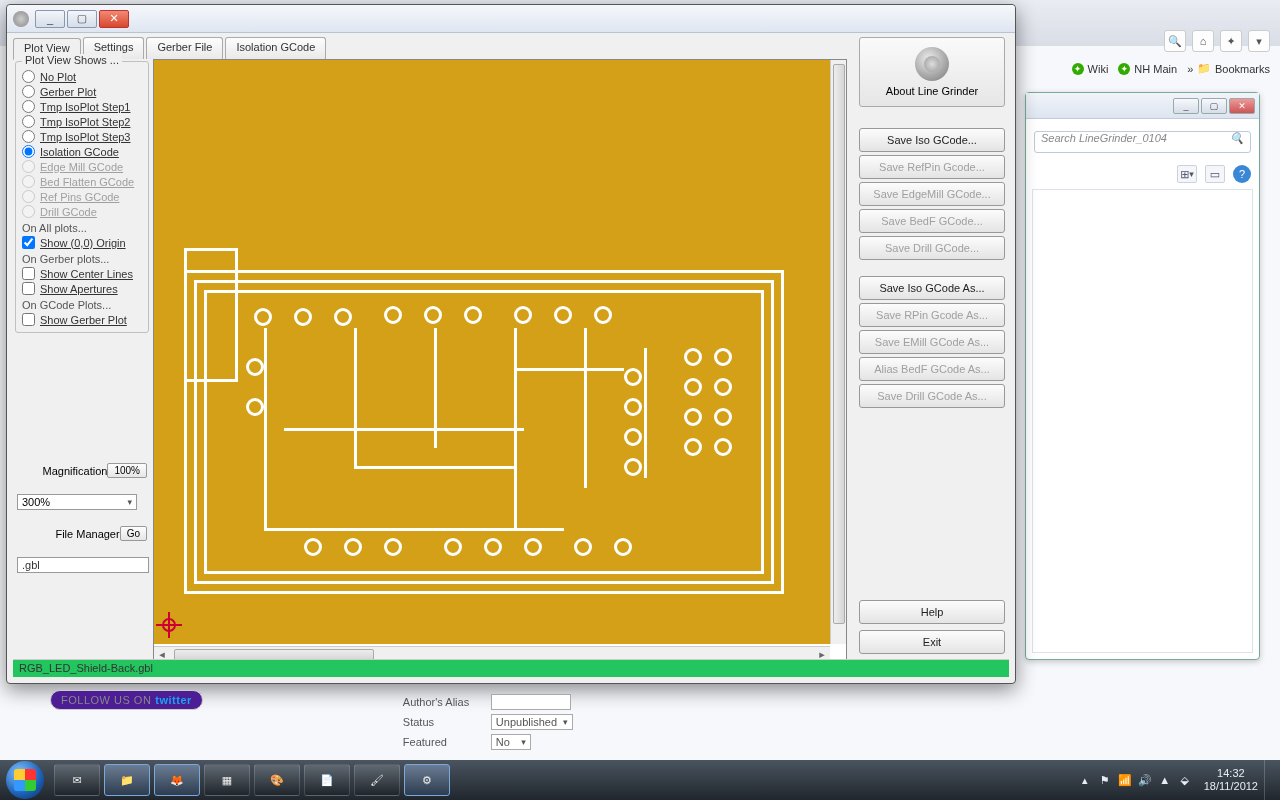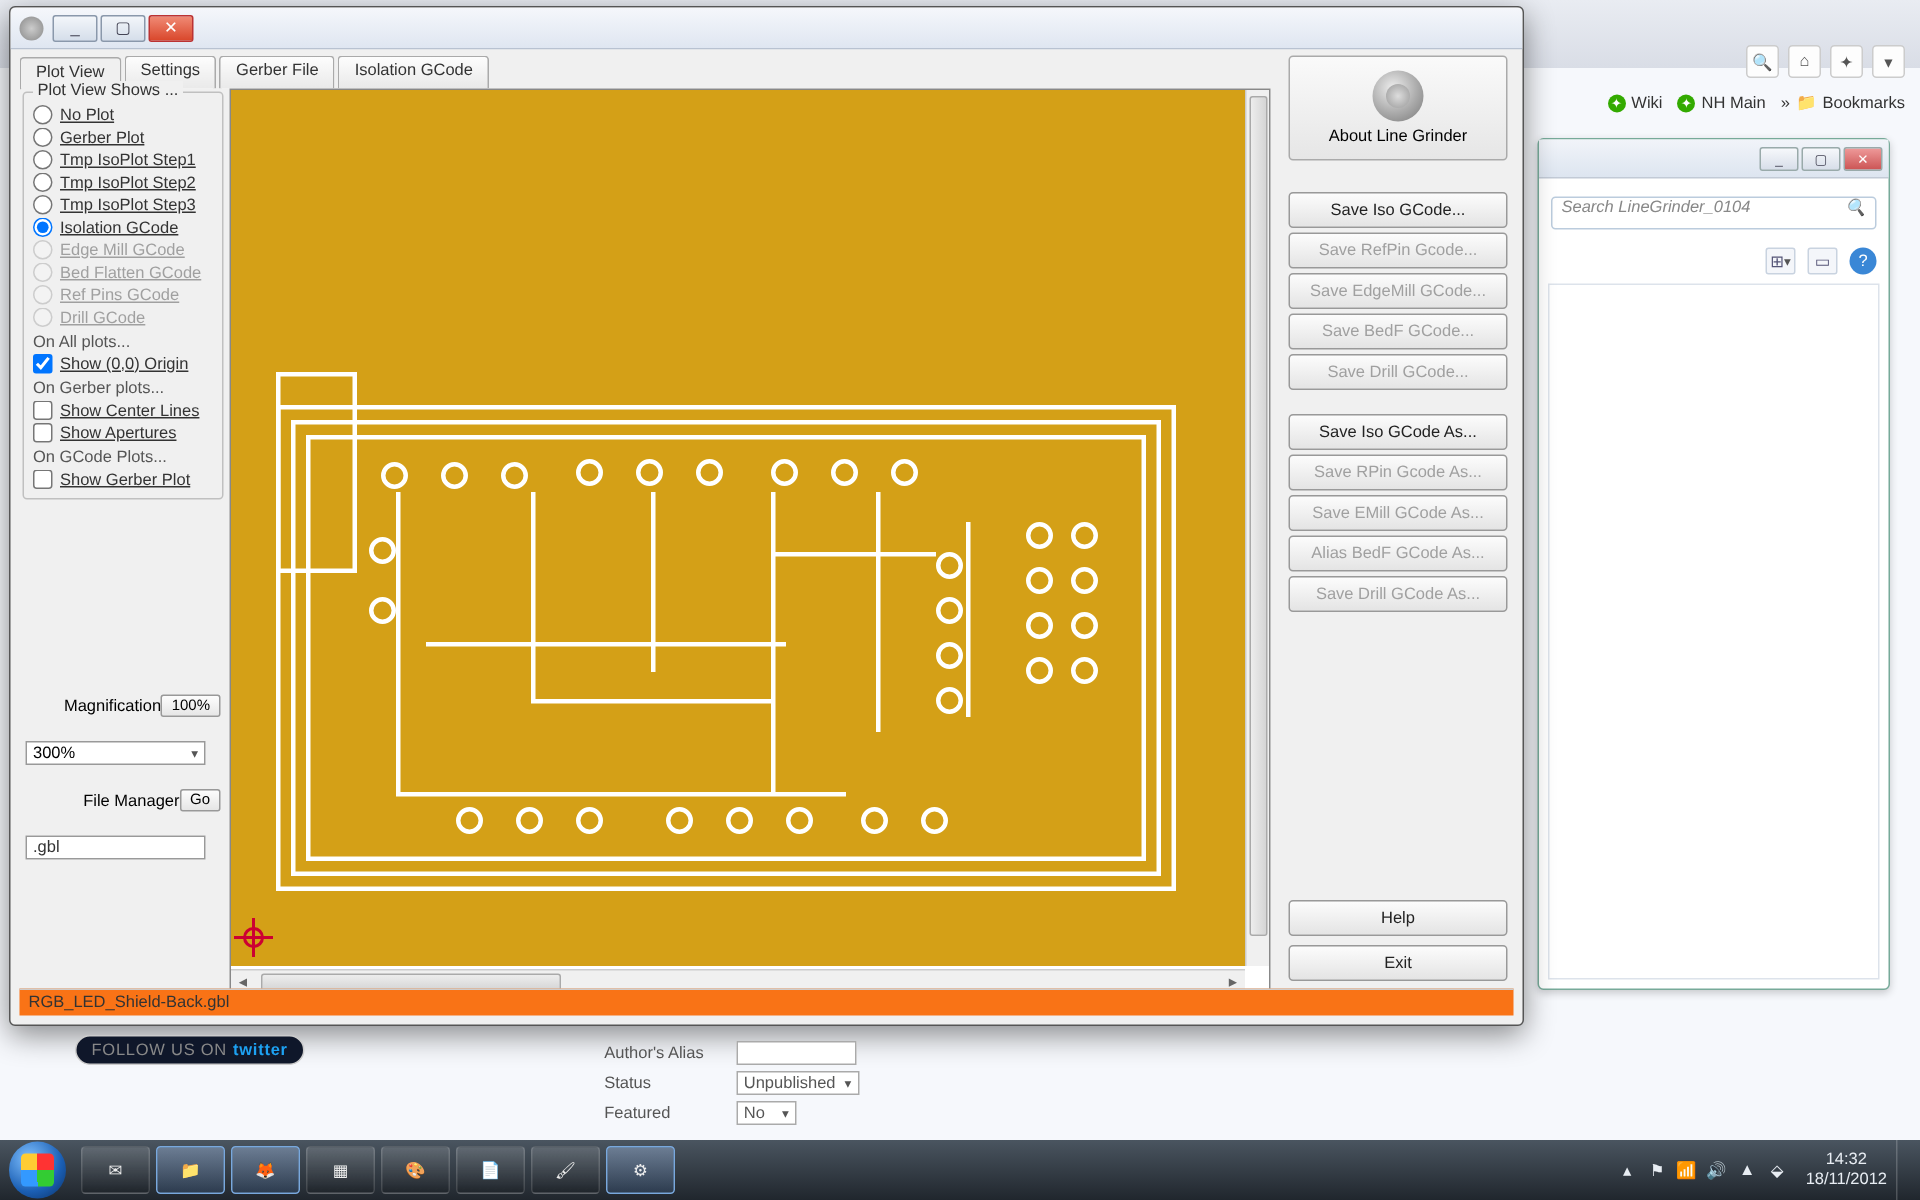--- a/index.html
+++ b/index.html
@@ -46,21 +46,21 @@
 .group-box { border: 1px solid #c0c0c0; border-radius: 3px; margin: 2px 2px 4px 2px; padding: 6px 4px 4px 6px; position: relative; }
 .group-title { position: absolute; top: -8px; left: 6px; background: #f0f0f0; padding: 0 3px; color: #333; }
 .radio-row, .check-row { display: flex; align-items: center; gap: 5px; margin: 2px 0; color: #333; text-decoration: underline; }
 .radio-row.disabled, .check-row.disabled { color: #a0a0a0; }
 .radio-row input, .check-row input { margin: 0; }
 .sub-label { color: #555; margin: 4px 0 2px 0; }
 
 .mag-row { display: flex; align-items: center; justify-content: flex-end; margin: 16px 4px; }
 .mag-btn { border: 1px solid #999; background: linear-gradient(#fdfdfd,#e6e6e6); padding: 1px 6px; border-radius: 2px; font-size: 10px; }
 .mag-select { width: 120px; border: 1px solid #999; background: #fff; padding: 1px 4px; display: flex; justify-content: space-between; align-items: center; margin: 2px 4px; }
-.fm-input { width: 120px; border: 1px solid #999; background: #fff; padding: 1px 4px; margin: 2px 4px; color: #333; }
+.fm-input { width: 132px; border: 1px solid #999; background: #fff; padding: 1px 4px; margin: 2px 4px; color: #333; }
 
 
 .plot-wrap { position: absolute; left: 140px; top: 22px; width: 694px; height: 604px; border: 1px solid #888; background: #fff; }
 .plot-canvas { position: absolute; left: 0; top: 0; width: 676px; height: 584px; background: #D4A017; overflow: hidden; }
 .plot-vscroll { position: absolute; right: 0; top: 0; width: 16px; height: 584px; background: #f0f0f0; border-left: 1px solid #ccc; }
 .plot-hscroll { position: absolute; left: 0; bottom: 0; right: 16px; height: 16px; background: #f0f0f0; border-top: 1px solid #ccc; display: flex; align-items: center; }
 .scroll-arrow { width: 16px; height: 16px; display: flex; align-items: center; justify-content: center; color: #666; }
 .scroll-thumb-h { width: 200px; height: 12px; background: linear-gradient(#ededed,#d5d5d5); border: 1px solid #aaa; border-radius: 2px; margin-left: 4px; }
 .scroll-thumb-v { width: 12px; height: 560px; background: linear-gradient(90deg,#ededed,#d5d5d5); border: 1px solid #aaa; border-radius: 2px; margin: 4px auto; }
 
@@ -81,25 +81,25 @@
 
 .right-panel { position: absolute; right: 0; top: 0; bottom: 20px; width: 154px; display: flex; flex-direction: column; align-items: center; }
 .about-box { width: 146px; height: 70px; border: 1px solid #aaa; border-radius: 3px; background: linear-gradient(#fafafa,#e6e6e6); display: flex; flex-direction: column; align-items: center; justify-content: center; gap: 4px; margin-bottom: 8px; }
 .gear-icon { width: 34px; height: 34px; background: radial-gradient(circle at 40% 35%, #eee, #aaa 55%, #777); border-radius: 50%; position: relative; }
 .gear-icon::before { content:""; position:absolute; inset: 9px; background: radial-gradient(#ddd,#999); border-radius:50%; }
 .rp-btn { width: 146px; height: 24px; border: 1px solid #999; background: linear-gradient(#fcfcfc,#e4e4e4); border-radius: 3px; margin: 3px 0; color: #222; display: flex; align-items: center; justify-content: center; }
 .rp-btn.disabled { color: #a0a0a0; }
 .rp-gap { height: 10px; }
 .rp-spacer { flex: 1; }
 
-.status-bar { position: absolute; left: 0; right: 0; bottom: 0; height: 18px; padding: 2px 6px; color: #333; border-top: 1px solid #ccc; background: #f97316; }
+.status-bar { position: absolute; left: 0; right: 0; bottom: 0; height: 18px; padding: 2px 6px; color: #333; border-top: 1px solid #ccc; background: #22c55e; }
 
 
 .page-behind { position: absolute; left: 50px; top: 690px; width: 700px; }
-.follow-btn { display: inline-flex; align-items: center; gap: 4px; border: 1px solid #ccc; border-radius: 12px; padding: 3px 10px; background: #0f172a; color: #888; font-size: 10px; letter-spacing: 0.5px; justify-content: flex-end; }
+.follow-btn { display: inline-flex; align-items: center; gap: 4px; border: 1px solid #ccc; border-radius: 12px; padding: 3px 10px; background: #4c1d95; color: #888; font-size: 10px; letter-spacing: 0.5px; justify-content: flex-end; }
 .tw { color: #1da1f2; font-weight: bold; }
 .form-row { display: flex; align-items: center; gap: 8px; margin: 4px 0; color: #555; }
 .form-label { width: 80px; }
 .form-input { border: 1px solid #aaa; background: #fff; padding: 1px 4px; min-width: 80px; display: flex; align-items: center; justify-content: space-between; gap: 6px; }
 
 
 .taskbar { position: absolute; left: 0; right: 0; bottom: 0; height: 40px; background: linear-gradient(#4a5560, #20262d); display: flex; align-items: center; padding: 0 6px; }
 .start-orb { width: 38px; height: 38px; border-radius: 50%; background: radial-gradient(circle at 35% 30%, #7fc0ff, #1b5fb4 60%, #0a2f63); position: relative; margin-right: 8px; }
 .start-orb::before { content:""; position:absolute; inset:8px; background: conic-gradient(#f33 0 25%, #3c3 0 50%, #39f 0 75%, #fc3 0); border-radius: 3px; }
 .tb-btn { width: 46px; height: 32px; border: 1px solid rgba(255,255,255,0.15); border-radius: 3px; margin: 0 2px; background: linear-gradient(rgba(255,255,255,0.15), rgba(0,0,0,0.15)); display: flex; align-items: center; justify-content: center; color: #eee; }

